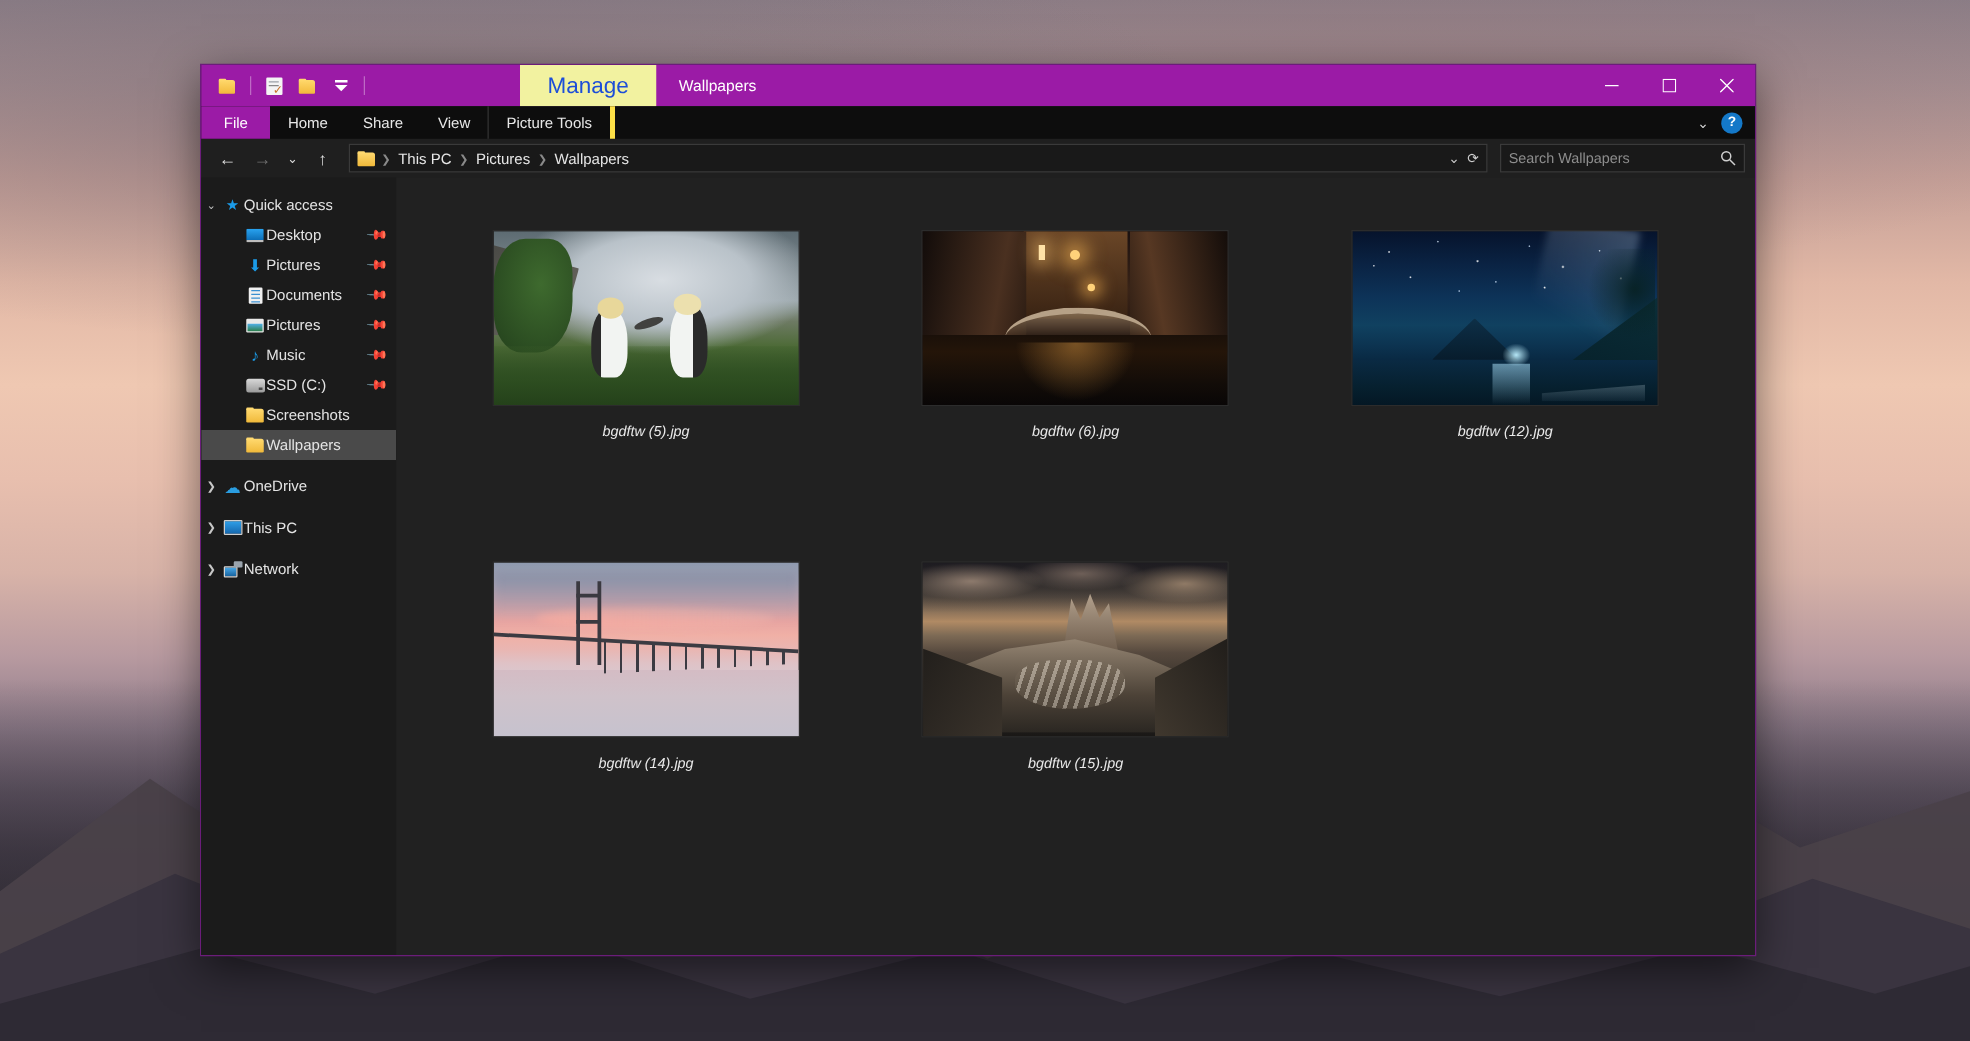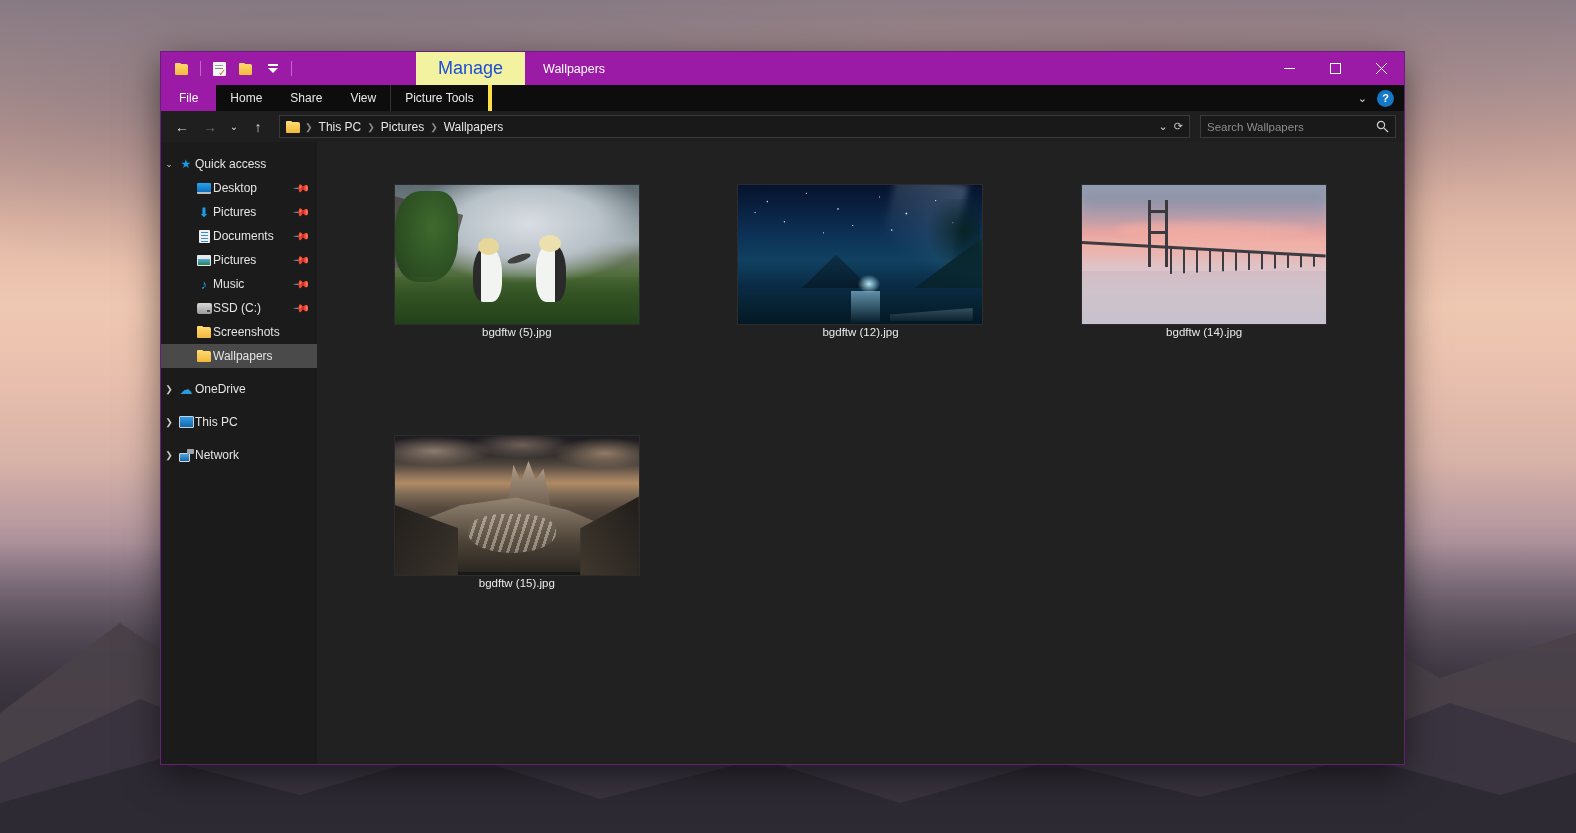--- a/index.html
+++ b/index.html
@@ -213,23 +213,24 @@
   .tile { display: flex; flex-direction: column; align-items: center; }
   .thumb-wrap {
     width: 246px; height: 141px; display: flex; align-items: center; justify-content: center;
     background: #181818;
   }
   .thumb {
     width: 100%; height: 100%; position: relative; overflow: hidden;
     border: 1px solid #2c2c2c;
   }
   .tile-label {
-    color: #e9e9e9; font-size: 11.5px; text-align: left;
+    margin-top: 14px; color: #e9e9e9; font-size: 11.5px; text-align: left;
     max-width: 230px; overflow: hidden; white-space: nowrap; text-overflow: ellipsis;
     padding: 1px 3px;
+    font-style: italic;
   }
 
   
   .art { position: absolute; inset: 0; }
 
   
   .t1 {
     background:
       radial-gradient(ellipse 70% 60% at 55% 28%, #d8dde2 0%, #b9c2c9 42%, rgba(140,150,158,0) 72%),
       linear-gradient(180deg,#5d6b72 0%, #7a868c 22%, #9aa6ab 40%, #6d7a63 52%, #4e6b38 66%, #3a5a2a 82%, #2c4a20 100%);
@@ -571,20 +572,36 @@
                 <div class="art bushR"></div>
               <div class="grass"></div>
                 <div class="wing"></div>
               <div class="p1"></div>
                 <div class="p2"></div>
             </div>
           </div>
           <div class="tile-label">bgdftw (5).jpg</div>
         </div>
 
+        <div class="tile">
+          <div class="thumb-wrap">
+            <div class="thumb t2">
+              <div class="bldC"></div>
+                <div class="bldL"></div>
+                <div class="bldR"></div>
+              <div class="bridge"></div>
+                <div class="water"></div>
+                <div class="refl"></div>
+              <div class="lamp1"></div>
+                <div class="lamp2"></div>
+                <div class="lamp3"></div>
+            </div>
+          </div>
+          <div class="tile-label">bgdftw (6).jpg</div>
+        </div>
 
         <div class="tile">
           <div class="thumb-wrap">
             <div class="thumb t3">
               <div class="milky"></div>
                 <div class="stars"></div>
               <div class="mtn"></div>
                 <div class="hillR"></div>
                 <div class="treeR"></div>
               <div class="lake"></div>

